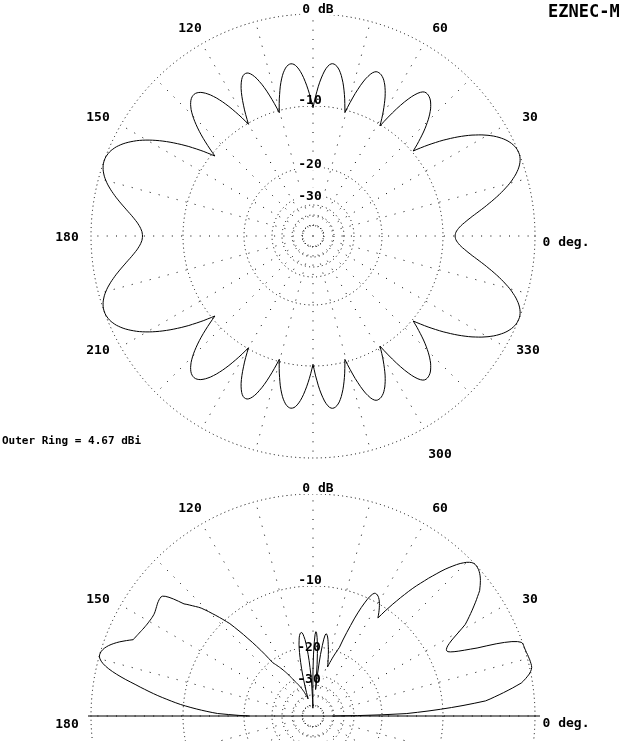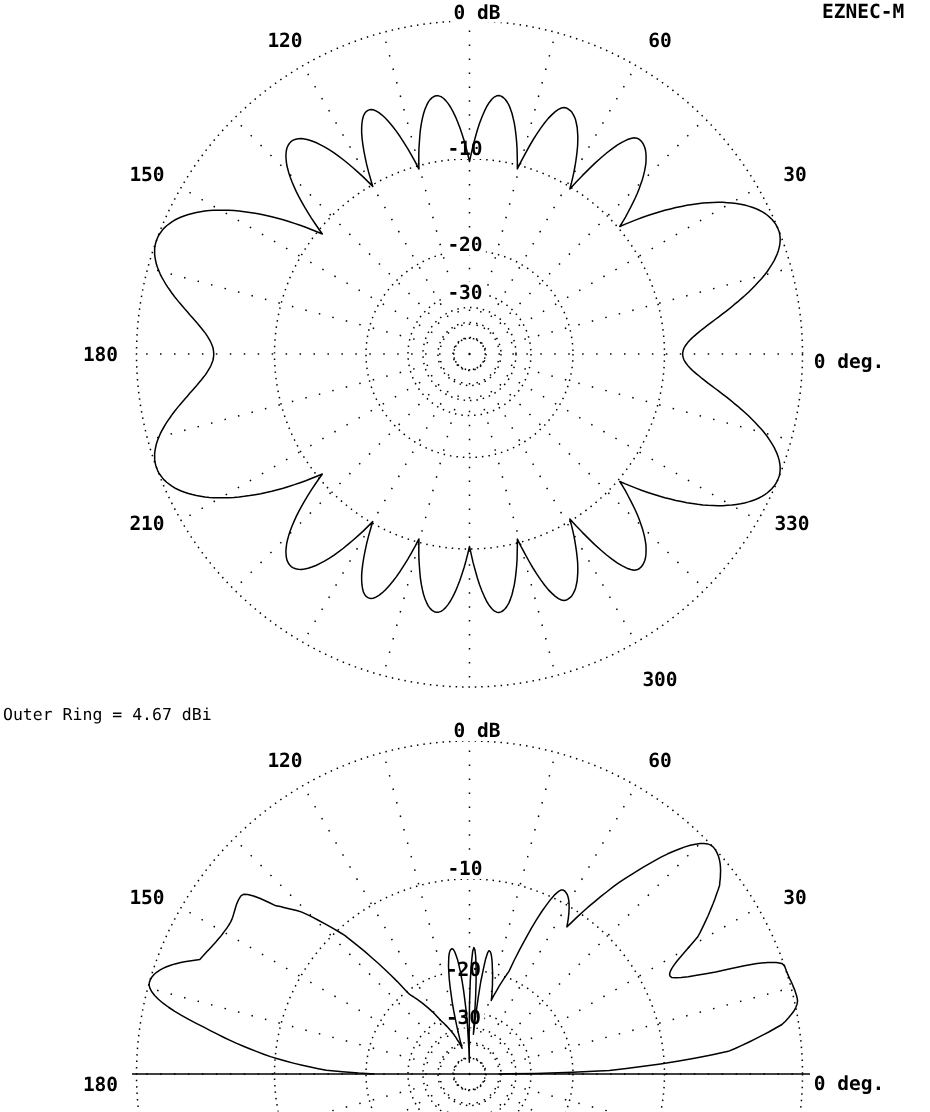--- a/index.html
+++ b/index.html
@@ -1,19 +1,19 @@
 <!DOCTYPE html>
 <html><head>
 <meta charset="utf-8">
 <style>
   html,body{margin:0;padding:0;}
   body{width:620px;height:741px;background:#ffffff;position:relative;overflow:hidden;
        font-family:"DejaVu Sans Mono","Liberation Mono",monospace;}
-  .app-title{position:absolute;left:548px;top:1px;font-size:13px;font-weight:bold;color:#000;white-space:pre;}
-  .outer-ring-note{position:absolute;left:2px;top:434px;font-size:11px;font-weight:normal;color:#000;white-space:pre;margin-top:36px;}
+  .app-title{position:absolute;left:548px;top:1px;font-size:17px;font-weight:bold;color:#000;white-space:pre;}
+  .outer-ring-note{position:absolute;left:2px;top:434px;font-size:11px;font-weight:bold;color:#000;white-space:pre;}
   svg{position:absolute;left:0;top:0;}
 </style>
 </head>
 <body>
 
 <div>
   <svg id="plots" width="620" height="741" viewBox="0 0 620 741">
       <g>
         <g stroke="#000000" fill="none" stroke-width="1">
           <circle cx="313" cy="236" r="222" stroke-dasharray="1 3.3"></circle>

